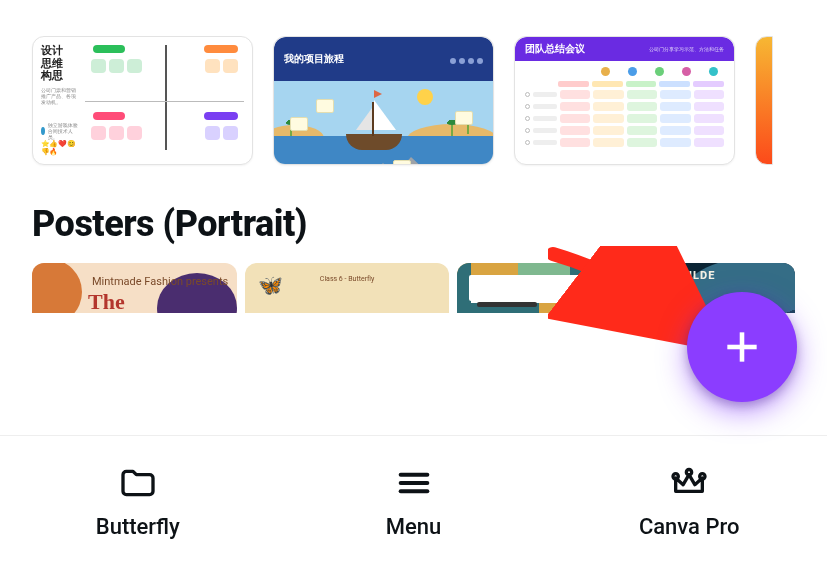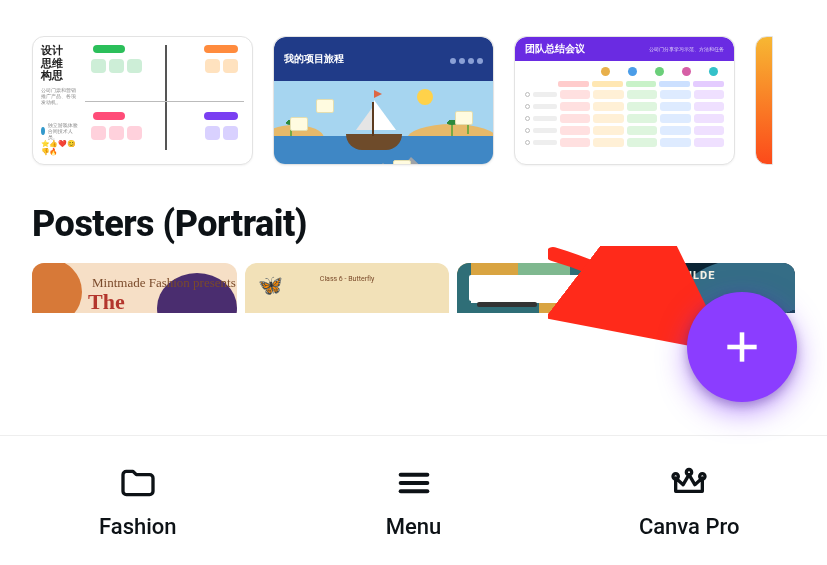--- a/index.html
+++ b/index.html
@@ -105,21 +105,21 @@
   .wb3-row .cell{flex:1;height:9px;border-radius:3px;}
 
   
   .wb-edge{width:18px;height:129px;background:linear-gradient(#f7b733,#fc4a1a);border-radius:12px 0 0 12px;border:1px solid #e3e3e3;}
 
   
   .poster-card{width:210px;height:50px;border-radius:12px 12px 0 0;overflow:hidden;position:relative;}
   .p1{background:#f6dfc6;}
   .p1 .circle{position:absolute;width:66px;height:66px;border-radius:50%;background:#d77938;left:-16px;top:-4px;}
   .p1 .swoosh{position:absolute;right:0;bottom:-30px;width:80px;height:70px;border-radius:50%;background:#4a2d6f;}
-  .p1 .t1{position:absolute;font-size:13px;color:#7a4a2a;top:12px;left:60px;font-family:Liberation Serif, serif;}
+  .p1 .t1{position:absolute;font-size:11px;color:#7a4a2a;top:12px;left:60px;}
   .p1 .t2{position:absolute;font-family:Georgia,serif;font-weight:800;font-size:22px;color:#b3362d;top:26px;left:56px;}
   .p2{background:#f2e1b8;}
   .p2 .bf{position:absolute;left:14px;top:10px;color:#d77fb3;font-size:20px;}
   .p2 .t1{position:absolute;font-size:7px;color:#7a4a2a;top:12px;width:100%;text-align:center;}
   .p2 .t2{position:absolute;font-family:"Comic Sans MS",cursive;font-weight:800;font-size:14px;color:#d98222;top:24px;width:100%;text-align:center;}
   .p3{background:#fff;}
   .p3 .frame{position:absolute;inset:0;}
   .p3 .stroke{position:absolute;}
   .p3 .s1{left:0;right:0;top:0;height:18px;background:linear-gradient(90deg,#d9a441 0 30%,#7fb88f 30% 55%,#2f6e77 55% 100%);}
   .p3 .s2{left:0;right:0;bottom:0;height:10px;background:linear-gradient(90deg,#2f6e77 0 40%,#d9a441 40% 70%,#7fb88f 70% 100%);}
@@ -387,21 +387,21 @@
   </svg>
 </div>
 
 <div class="bottom-nav">
   <div class="nav-item">
     <span class="nav-icon">
       <svg viewBox="0 0 24 24" fill="none" stroke="#0d1216" stroke-width="2" stroke-linecap="round" stroke-linejoin="round">
         <path d="M3 7 a2 2 0 0 1 2-2 h4 l2 2 h8 a2 2 0 0 1 2 2 v8 a2 2 0 0 1 -2 2 H5 a2 2 0 0 1 -2 -2 Z"></path>
       </svg>
     </span>
-    <span class="nav-label">Fashion</span>
+    <span class="nav-label">Butterfly</span>
   </div>
   <div class="nav-item">
     <span class="nav-icon">
       <svg viewBox="0 0 24 24" fill="none" stroke="#0d1216" stroke-width="2.4" stroke-linecap="round">
         <line x1="4" y1="7" x2="20" y2="7"></line>
         <line x1="4" y1="12" x2="20" y2="12"></line>
         <line x1="4" y1="17" x2="20" y2="17"></line>
       </svg>
     </span>
     <span class="nav-label">Menu</span>

